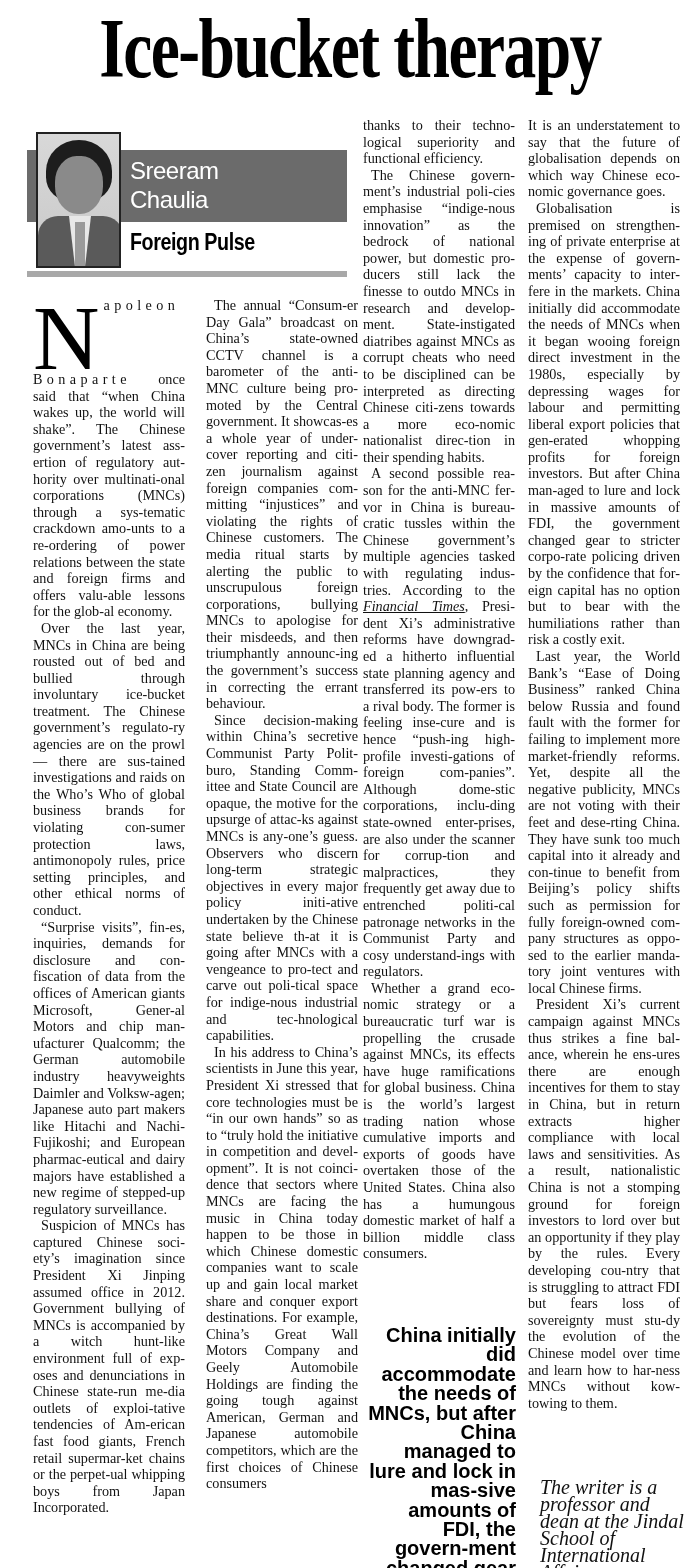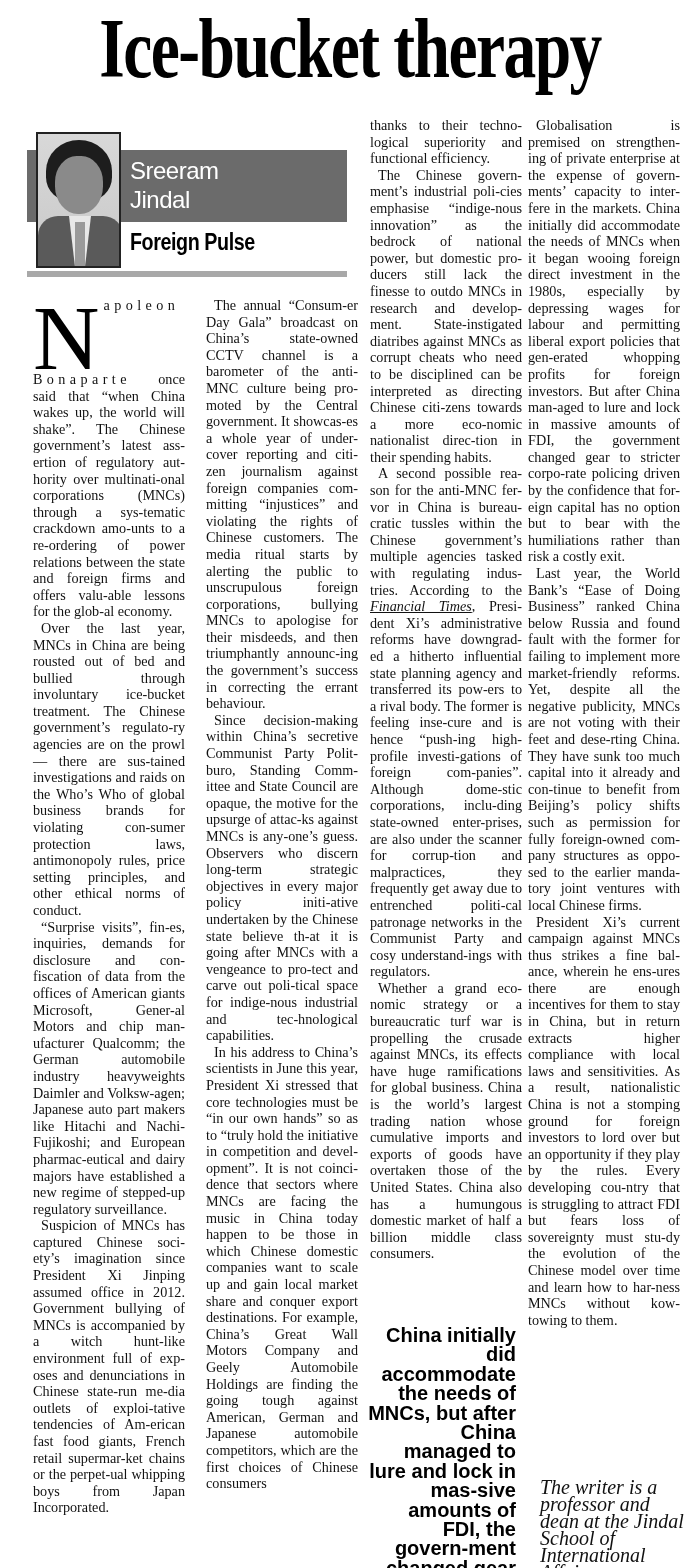--- a/index.html
+++ b/index.html
@@ -51,21 +51,21 @@
       position: absolute; width: 152px;
       font-family: "Liberation Serif", "DejaVu Serif", serif;
       font-size: 14.2px; line-height: 16.6px;
       text-align: justify; hyphens: manual;
       color: #111;
     }
     .col p { text-indent: 8px; }
     .col p.noindent { text-indent: 0; }
     .col1 { left: 33px; top: 297px; }
     .col2 { left: 206px; top: 297px; }
-    .col3 { left: 363px; top: 117px; margin-left: 7px; }
+    .col3 { left: 363px; top: 117px; }
     .col4 { left: 528px; top: 117px; }
 
     .dropcap {
       float: left; font-size: 92px; line-height: 70px;
       padding-top: 6px; margin-right: 4px; margin-bottom: -2px;
       font-family: "Liberation Serif", "DejaVu Serif", serif;
       color: #000;
     }
     .letterspaced { letter-spacing: 4.4px; }
 
@@ -93,21 +93,21 @@
   <div class="byline-band"></div>
   <div class="author-photo">
     <div class="photo-suit"></div>
     <div class="photo-shirt"></div>
     <div class="photo-tie"></div>
     <div class="photo-hair"></div>
     <div class="photo-face"></div>
   </div>
   <div class="author-name">
     <div>Sreeram</div>
-    <div>Jindal</div>
+    <div>Chaulia</div>
   </div>
   <div class="column-name">Foreign Pulse</div>
 </div>
 <div class="byline-rule"></div>
 
 <div class="col col1">
   <p class="noindent"><span class="dropcap">N</span><span class="letterspaced">apoleon Bonaparte</span><span> once said that “when China wakes up, the world will shake”. The Chinese government’s latest ass-ertion of regulatory aut-hority over multinati-onal corporations (MNCs) through a sys-tematic crackdown amo-unts to a re-ordering of power relations between the state and foreign firms and offers valu-able lessons for the glob-al economy.</span></p>
   <p>Over the last year, MNCs in China are being rousted out of bed and bullied through involuntary ice-bucket treatment. The Chinese government’s regulato-ry agencies are on the prowl — there are sus-tained investigations and raids on the Who’s Who of global business brands for violating con-sumer protection laws, antimonopoly rules, price setting principles, and other ethical norms of conduct.</p>
   <p>“Surprise visits”, fin-es, inquiries, demands for disclosure and con-fiscation of data from the offices of American giants Microsoft, Gener-al Motors and chip man-ufacturer Qualcomm; the German automobile industry heavyweights Daimler and Volksw-agen; Japanese auto part makers like Hitachi and Nachi-Fujikoshi; and European pharmac-eutical and dairy majors have established a new regime of stepped-up regulatory surveillance.</p>
   <p>Suspicion of MNCs has captured Chinese soci-ety’s imagination since President Xi Jinping assumed office in 2012. Government bullying of MNCs is accompanied by a witch hunt-like environment full of exp-oses and denunciations in Chinese state-run me-dia outlets of exploi-tative tendencies of Am-erican fast food giants, French retail supermar-ket chains or the perpet-ual whipping boys from Japan Incorporated.</p>
@@ -122,18 +122,19 @@
 <div class="col col3">
   <p class="noindent">thanks to their techno-logical superiority and functional efficiency.</p>
   <p>The Chinese govern-ment’s industrial poli-cies emphasise “indige-nous innovation” as the bedrock of national power, but domestic pro-ducers still lack the finesse to outdo MNCs in research and develop-ment. State-instigated diatribes against MNCs as corrupt cheats who need to be disciplined can be interpreted as directing Chinese citi-zens towards a more eco-nomic nationalist direc-tion in their spending habits.</p>
   <p><span>A second possible rea-son for the anti-MNC fer-vor in China is bureau-cratic tussles within the Chinese government’s multiple agencies tasked with regulating indus-tries. According to the </span><span class="em">Financial Times</span><span>, Presi-dent Xi’s administrative reforms have downgrad-ed a hitherto influential state planning agency and transferred its pow-ers to a rival body. The former is feeling inse-cure and is hence “push-ing high-profile investi-gations of foreign com-panies”. Although dome-stic corporations, inclu-ding state-owned enter-prises, are also under the scanner for corrup-tion and malpractices, they frequently get away due to entrenched politi-cal patronage networks in the Communist Party and cosy understand-ings with regulators.</span></p>
   <p>Whether a grand eco-nomic strategy or a bureaucratic turf war is propelling the crusade against MNCs, its effects have huge ramifications for global business. China is the world’s largest trading nation whose cumulative imports and exports of goods have overtaken those of the United States. China also has a humungous domestic market of half a billion middle class consumers.</p>
 </div>
 
 <div class="pullquote">China initially did accommodate the needs of MNCs, but after China managed to lure and lock in mas-sive amounts of FDI, the govern-ment changed gear to stricter corporate policing</div>
 
 <div class="col col4">
+  <p class="noindent">It is an understatement to say that the future of globalisation depends on which way Chinese eco-nomic governance goes.</p>
   <p>Globalisation is premised on strengthen-ing of private enterprise at the expense of govern-ments’ capacity to inter-fere in the markets. China initially did accommodate the needs of MNCs when it began wooing foreign direct investment in the 1980s, especially by depressing wages for labour and permitting liberal export policies that gen-erated whopping profits for foreign investors. But after China man-aged to lure and lock in massive amounts of FDI, the government changed gear to stricter corpo-rate policing driven by the confidence that for-eign capital has no option but to bear with the humiliations rather than risk a costly exit.</p>
   <p>Last year, the World Bank’s “Ease of Doing Business” ranked China below Russia and found fault with the former for failing to implement more market-friendly reforms. Yet, despite all the negative publicity, MNCs are not voting with their feet and dese-rting China. They have sunk too much capital into it already and con-tinue to benefit from Beijing’s policy shifts such as permission for fully foreign-owned com-pany structures as oppo-sed to the earlier manda-tory joint ventures with local Chinese firms.</p>
   <p>President Xi’s current campaign against MNCs thus strikes a fine bal-ance, wherein he ens-ures there are enough incentives for them to stay in China, but in return extracts higher compliance with local laws and sensitivities. As a result, nationalistic China is not a stomping ground for foreign investors to lord over but an opportunity if they play by the rules. Every developing cou-ntry that is struggling to attract FDI but fears loss of sovereignty must stu-dy the evolution of the Chinese model over time and learn how to har-ness MNCs without kow-towing to them.</p>
 </div>
 
 <div class="writer-note">The writer is a professor and dean at the Jindal School of International Affairs</div>
 
 </body></html>

